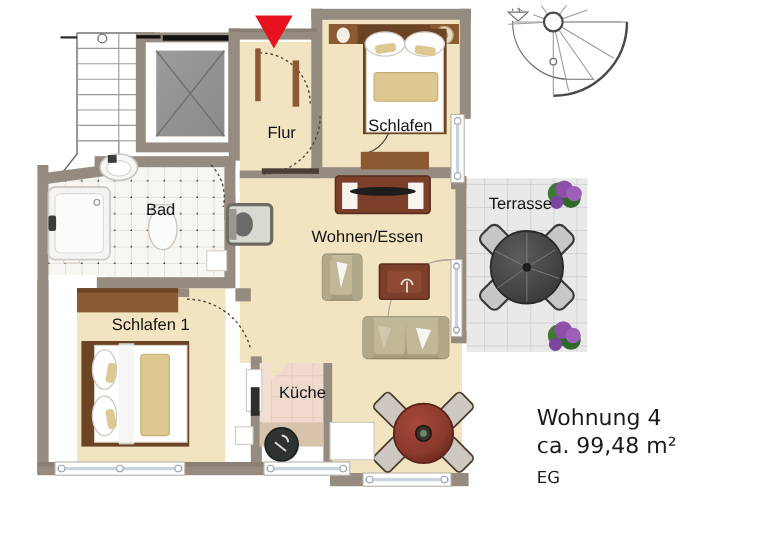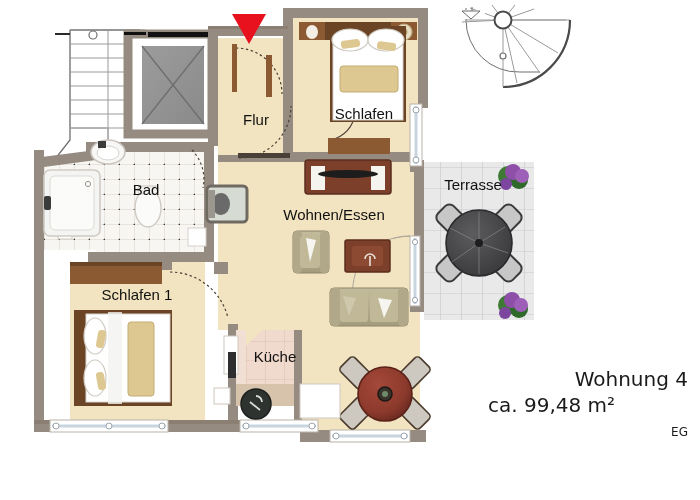--- a/index.html
+++ b/index.html
@@ -2,23 +2,23 @@
 <html><head>
 <meta charset="utf-8">
 <style>
   html,body{margin:0;padding:0;background:#ffffff;}
   body{width:700px;height:500px;overflow:hidden;font-family:"Liberation Sans",sans-serif;}
   #stage{position:relative;width:700px;height:500px;background:#c4b5fd;}
   svg{display:block;}
   .rlabel{font-family:"Liberation Sans",sans-serif;font-size:15px;fill:#111111;}
   .infoblock{position:absolute;right:12px;top:366px;width:200px;text-align:left;}
   .infoblock div{font-family:"DejaVu Sans",sans-serif;color:#1a1a1a;line-height:1.32;}
-  .i1{font-size:20px;text-align:right;}
+  .i1{font-size:20px;}
   .i2{font-size:20px;}
-  .i3{font-size:12px;margin-top:6px;text-align:right;}
+  .i3{font-size:15px;margin-top:6px;}
 </style>
 </head>
 <body>
 
 <div id="stage">
 
 <svg width="700" height="500" viewBox="0 0 700 500">
   <defs>
     <pattern id="bathTile" width="15" height="15" patternUnits="userSpaceOnUse">
       <rect width="15" height="15" fill="#f8f6f2"></rect>

